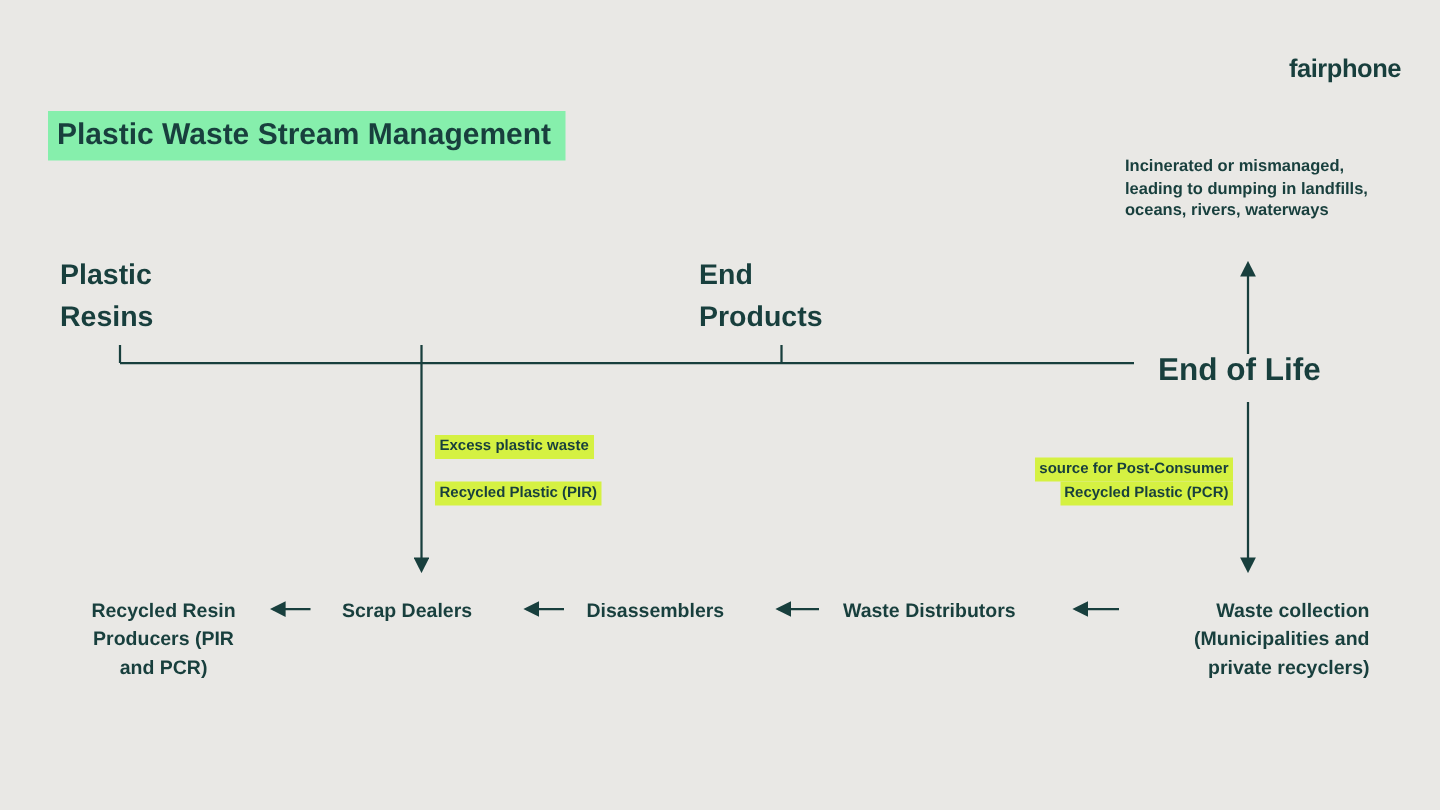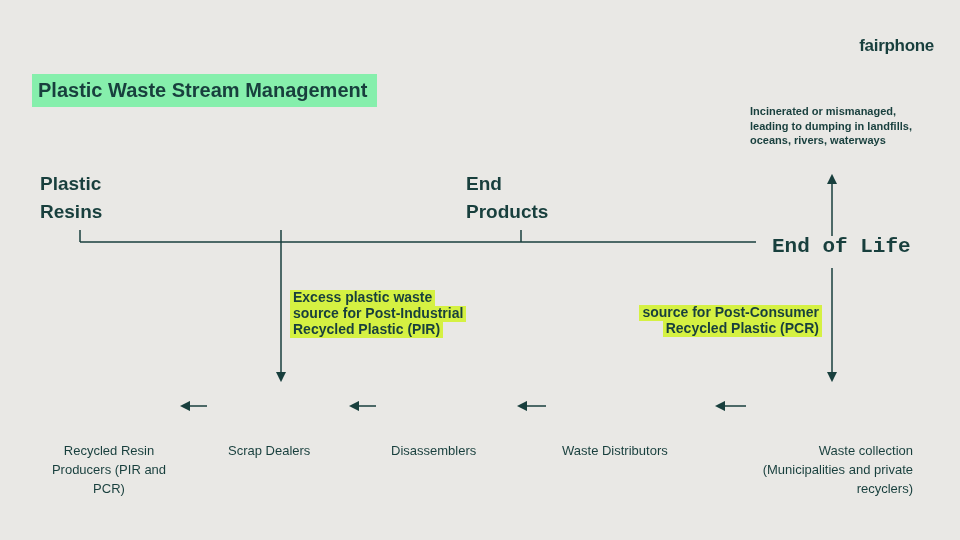--- a/index.html
+++ b/index.html
@@ -39,39 +39,38 @@
   .stage-products { left:466px; width:112px; }
 
   .note-incinerated {
     position:absolute; left:750px; top:104px; width:164px;
     font-size:11px; font-weight:bold; line-height:14.5px;
     color:#183f3d;
   }
 
   .end-of-life {
     position:absolute; left:772px; top:235px;
-    font-size:21px; font-weight:bold; color:#183f3d;font-family:Liberation Mono, monospace;
+    font-size:21px; font-weight:bold; color:#183f3d;
   }
 
-  .annot { position:absolute; top:290px; font-size:14px; font-weight:bold; line-height:15px; }
+  .annot { position:absolute; top:290px; font-size:10px; font-weight:bold; line-height:15px; }
   .annot-pir { left:290px; text-align:left; }
   .annot-pcr { left:620px; width:202px; text-align:right; }
   .hl-line {
     display:inline-block;
     background:#d5f142;
     color:#183f3d;
     padding:0 3px 1px 3px;
     margin-bottom:0px;
   }
 
   .bottom-node {
     position:absolute; top:397px;
-    font-size:13px; font-weight:normal; line-height:19px;
+    font-size:13px; font-weight:bold; line-height:19px;
     color:#183f3d;
-    margin-top:44px;
   }
   .bottom-rrp   { left:50px;  width:118px; text-align:center; }
   .bottom-scrap { left:228px; }
   .bottom-disas { left:391px; }
   .bottom-wdist { left:562px; }
   .bottom-wcoll { left:753px; width:160px; text-align:right; }
 
   .connectors { position:absolute; left:0; top:0; pointer-events:none; }
 </style>
 </head>
@@ -109,21 +108,21 @@
 
   <div class="stage stage-resins">Plastic Resins</div>
   <div class="stage stage-products">End Products</div>
 
   <div class="note-incinerated">Incinerated or mismanaged, leading to dumping in landfills, oceans, rivers, waterways</div>
 
   <div class="end-of-life">End of Life</div>
 
   <div class="annot annot-pir">
     <span class="hl-line">Excess plastic waste</span><br>
-    <span class="hl-line">source for Post-Industrial</span><br>
+    <br>
     <span class="hl-line">Recycled Plastic (PIR)</span>
   </div>
 
   <div class="annot annot-pcr">
     <br>
     <span class="hl-line">source for Post-Consumer</span><br>
     <span class="hl-line">Recycled Plastic (PCR)</span>
   </div>
 
   <div class="bottom-node bottom-rrp">Recycled Resin Producers (PIR and PCR)</div>

